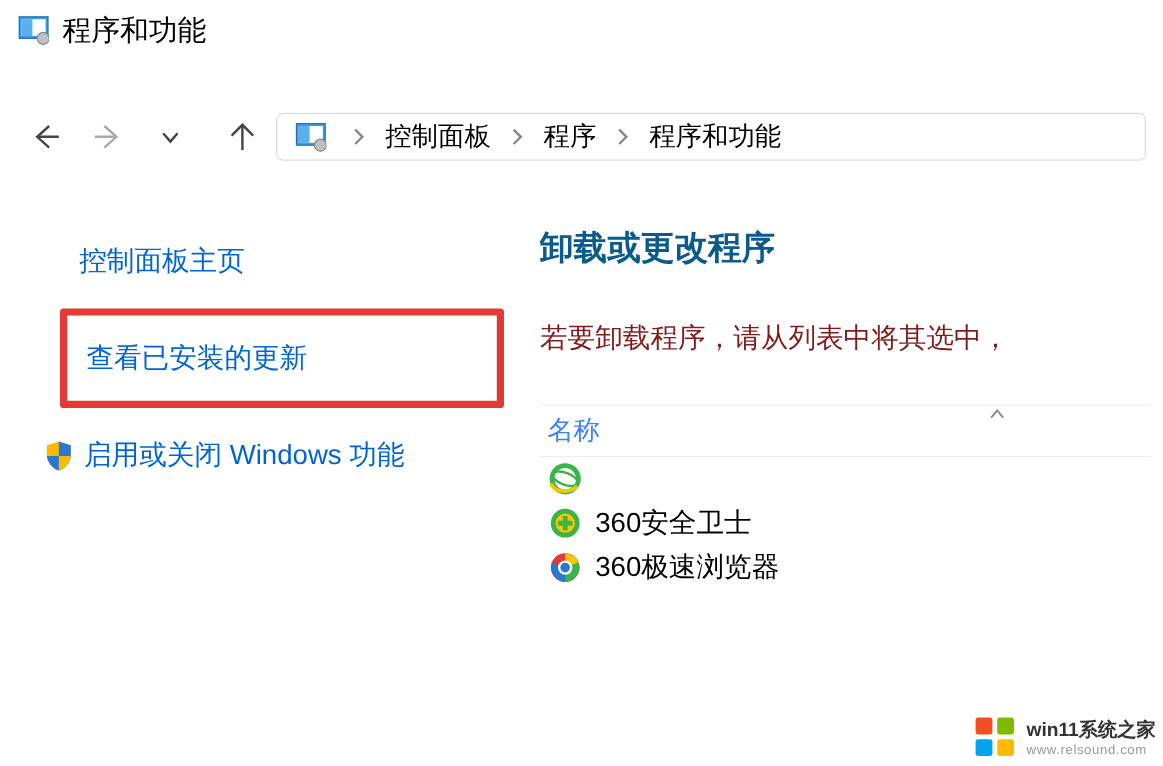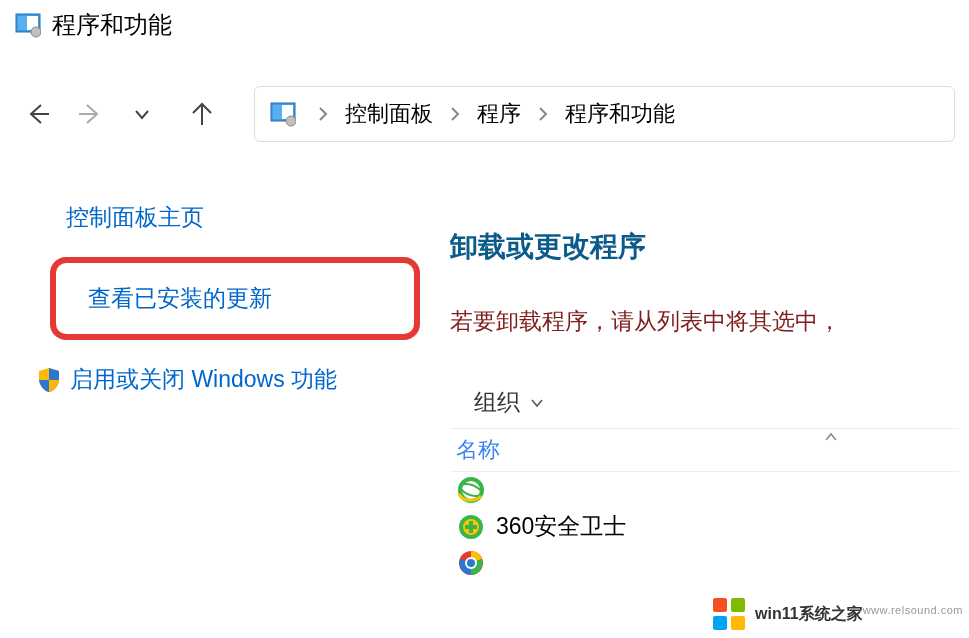--- a/index.html
+++ b/index.html
@@ -51,23 +51,22 @@
       margin-right: 4px;
     }
     .nav-btn.up {
       margin-left: 8px;
     }
     .breadcrumb-bar {
       display: flex;
       align-items: center;
       border: 1px solid #ddd;
       border-radius: 6px;
-      height: 56px;
+      height: 40px;
       flex: 1;
-      margin-left: 24px;
       padding: 0 14px;
     }
     .breadcrumb-icon {
       width: 28px;
       height: 28px;
       margin-right: 8px;
       display: flex;
       align-items: center;
       justify-content: center;
     }
@@ -93,37 +92,36 @@
     .sidebar-link {
       font-size: 23px;
       color: #0066cc;
       padding: 14px 16px;
       cursor: pointer;
       display: flex;
       align-items: center;
     }
     .sidebar-link.highlighted {
       border: 6px solid #e53935;
-      border-radius: 16px;
-      padding: 20px 32px;
+      border-radius: 3px;
+      padding: 20px 16px;
       margin: 10px 0;
     }
     .shield-icon {
       width: 26px;
       height: 26px;
       margin-right: 8px;
       margin-left: -30px;
       display: flex;
       align-items: center;
       justify-content: center;
     }
     .main-panel {
       flex: 1;
       padding: 0 10px;
-      margin-top: 40px;
     }
     .main-heading {
       font-size: 28px;
       color: #0a5a8a;
       margin-bottom: 40px;
     }
     .main-desc {
       font-size: 23px;
       color: #7f1d1d;
       margin-bottom: 40px;
@@ -186,22 +184,22 @@
       display: flex;
       align-items: center;
     }
     .watermark-logo {
       width: 40px;
       height: 40px;
       margin-right: 6px;
     }
     .watermark-text {
       display: flex;
-      flex-direction: row;
-      text-align: right;
+      flex-direction: column;
+      text-align: left;
     }
     .watermark-title {
       font-size: 16px;
       font-weight: bold;
       color: #333;
     }
     .watermark-url {
       font-size: 11px;
       color: #999;
       letter-spacing: 0.5px;
@@ -290,30 +288,20 @@
         </svg>
       </span>
       <span>启用或关闭 Windows 功能</span>
     </div>
   </div>
 
   <div class="main-panel">
     <h1 class="main-heading">卸载或更改程序</h1>
     <p class="main-desc">若要卸载程序，请从列表中将其选中，</p>
 
-    <div class="toolbar">
-      <div class="toolbar-dropdown">
-        <span>组织</span>
-        <span style="margin-left:10px;">
-          <svg width="14" height="14" viewBox="0 0 14 14">
-              <path d="M2 4 L7 10 L12 4" stroke="#555" stroke-width="1.5" fill="none"></path>
-            </svg>
-        </span>
-      </div>
-    </div>
 
     <div class="column-header-row">
       <span class="column-header">名称</span>
       <span class="sort-indicator">
         <svg width="16" height="12" viewBox="0 0 16 12">
             <path d="M3 9 L8 3 L13 9" stroke="#888" stroke-width="1.5" fill="none"></path>
           </svg>
       </span>
     </div>
 
@@ -342,20 +330,21 @@
         <span class="program-icon">
           <svg width="28" height="28" viewBox="0 0 28 28">
             <circle cx="14" cy="14" r="12" fill="#e53935"></circle>
             <path d="M14 2 A12 12 0 0 1 25 10 L14 14 Z" fill="#f9c400"></path>
             <path d="M25 10 A12 12 0 0 1 14 26 L14 14 Z" fill="#3ab54a"></path>
             <path d="M14 26 A12 12 0 0 1 3 10 L14 14 Z" fill="#2a78d4"></path>
             <circle cx="14" cy="14" r="6" fill="#fff"></circle>
             <circle cx="14" cy="14" r="4" fill="#2a78d4"></circle>
           </svg>
         </span>
+        <span class="program-name">360极速浏览器</span>
       </div>
     </div>
   </div>
 </div>
 
 <div class="watermark">
   <span class="watermark-logo">
     <svg width="40" height="40" viewBox="0 0 40 40">
       <rect x="4" y="4" width="14" height="14" fill="#f25022" rx="2"></rect>
       <rect x="22" y="4" width="14" height="14" fill="#7fba00" rx="2"></rect>

